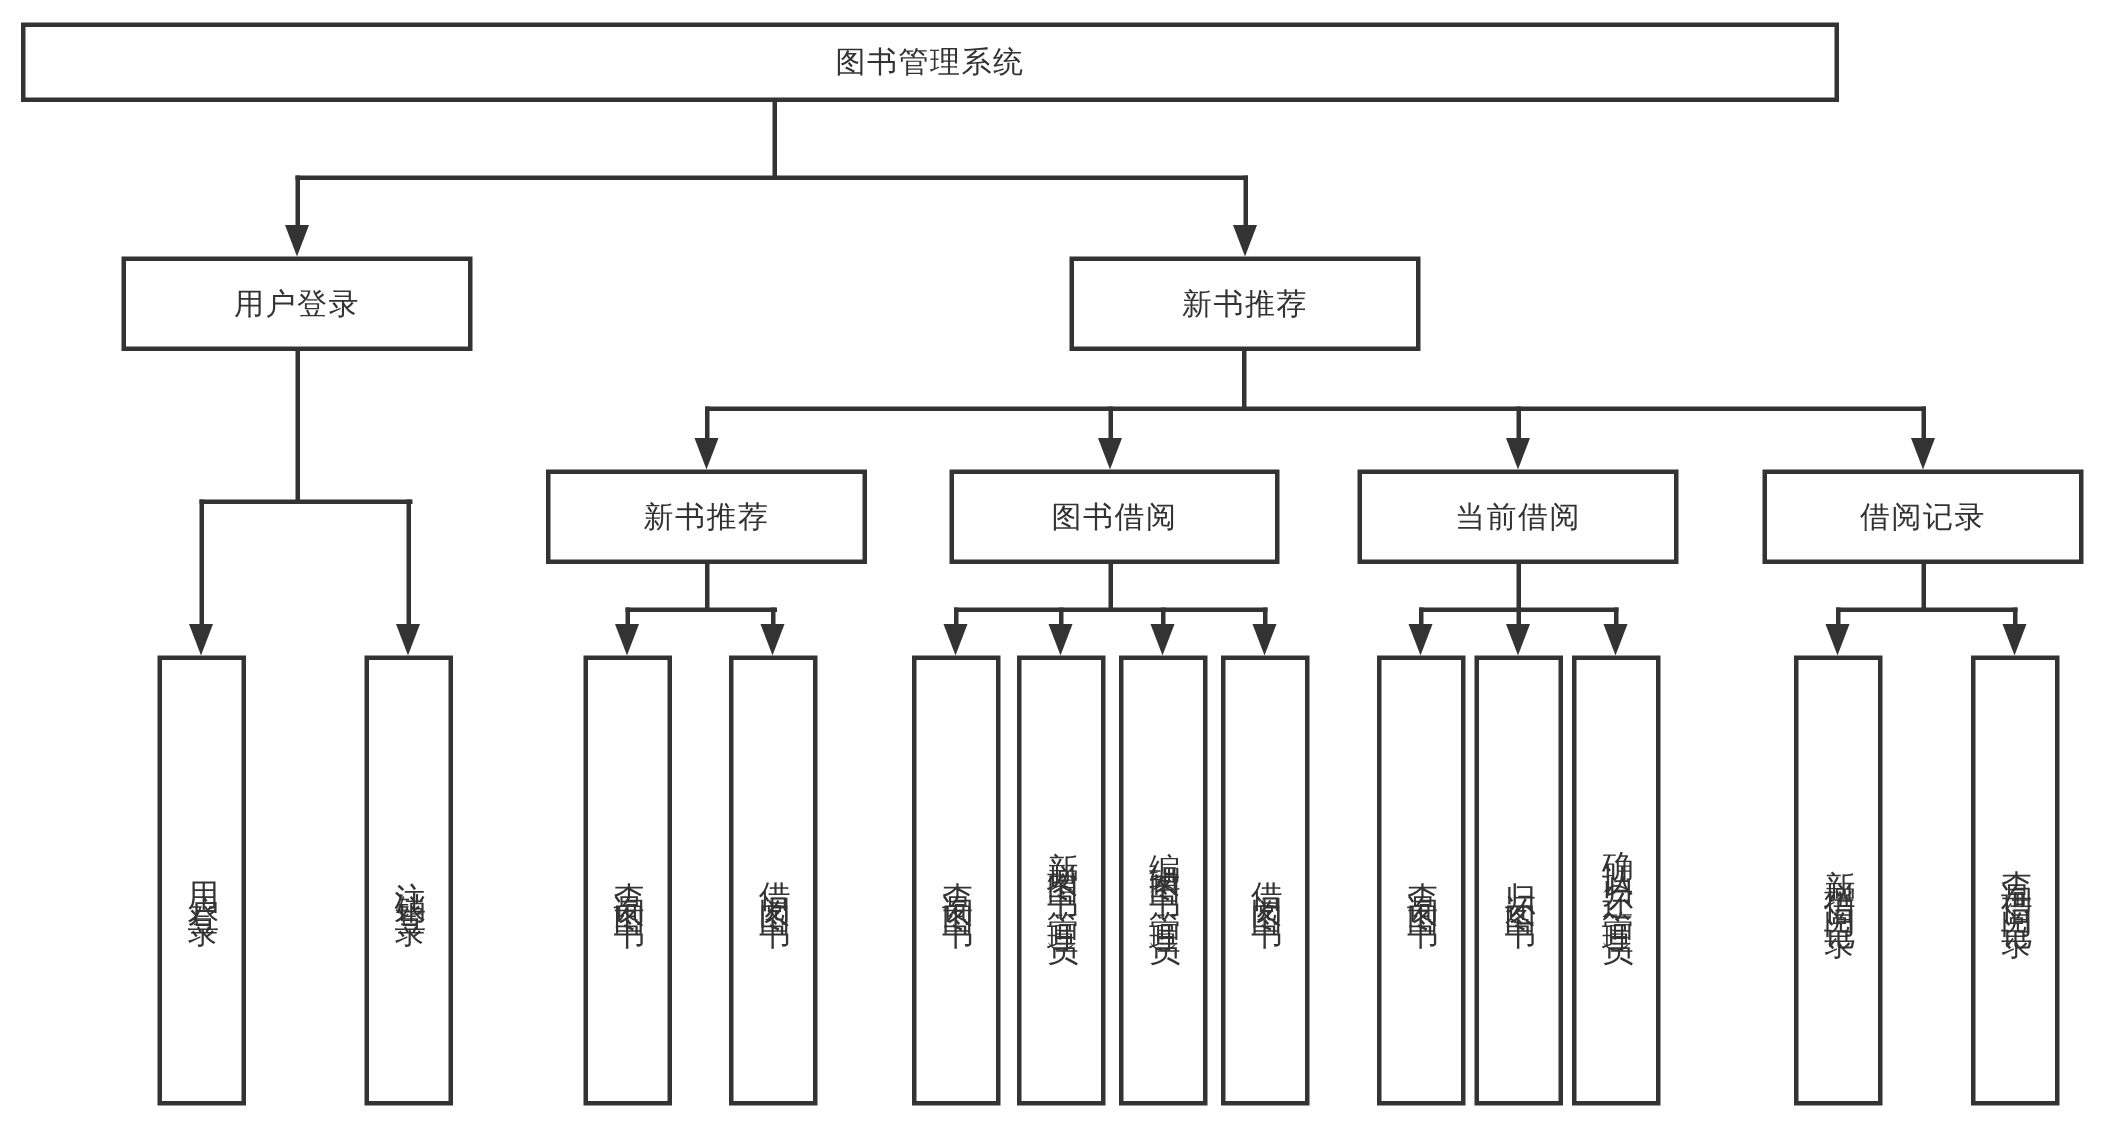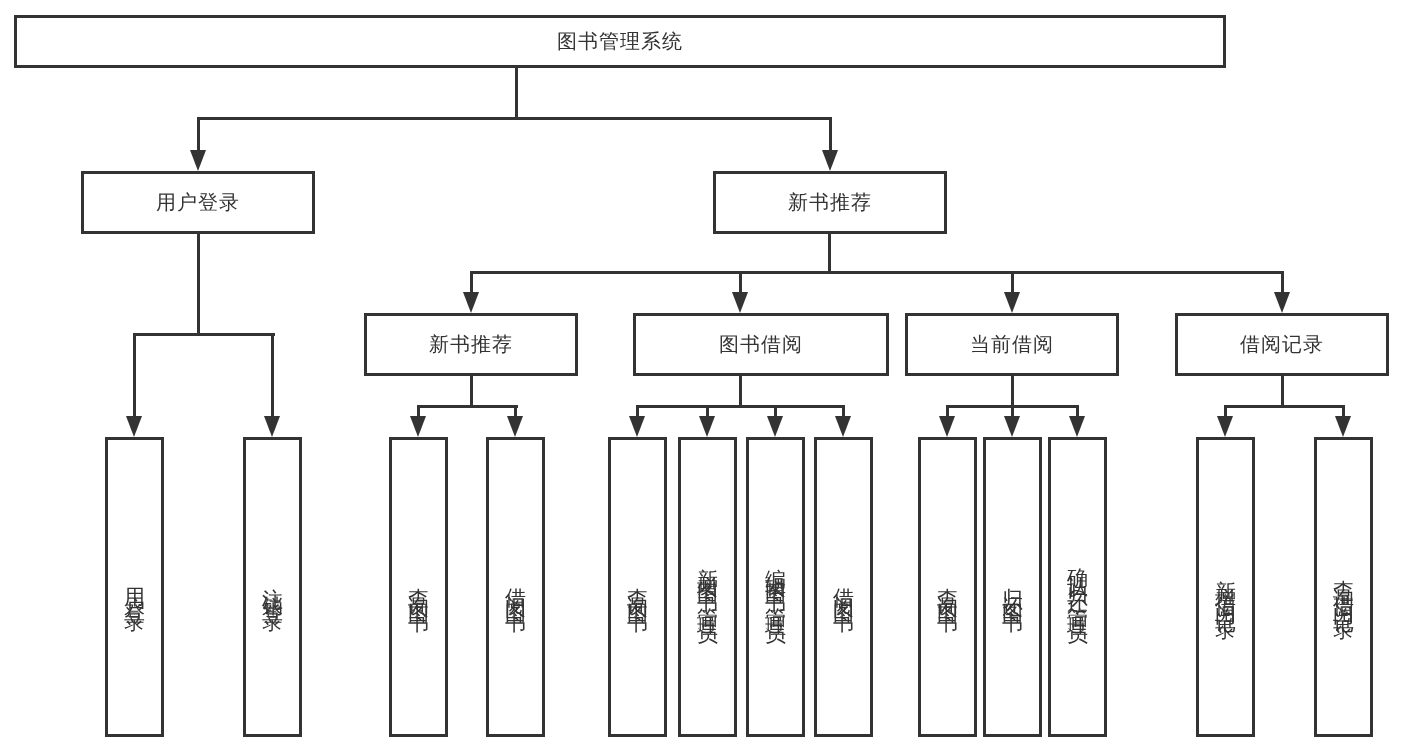--- a/index.html
+++ b/index.html
@@ -67,21 +67,21 @@
   </div>
 
   <div class="box h" style="left:713px;top:171px;width:234px;height:63px;">
     <span>新书推荐</span>
   </div>
 
   <div class="box h" style="left:364px;top:313px;width:214px;height:63px;">
     <span>新书推荐</span>
   </div>
 
-  <div class="box h" style="left:633px;top:313px;width:256px;height:63px;">
+  <div class="box h" style="left:633px;top:313px;width:220px;height:63px;">
     <span>图书借阅</span>
   </div>
 
   <div class="box h" style="left:905px;top:313px;width:214px;height:63px;">
     <span>当前借阅</span>
   </div>
 
   <div class="box h" style="left:1175px;top:313px;width:214px;height:63px;">
     <span>借阅记录</span>
   </div>

